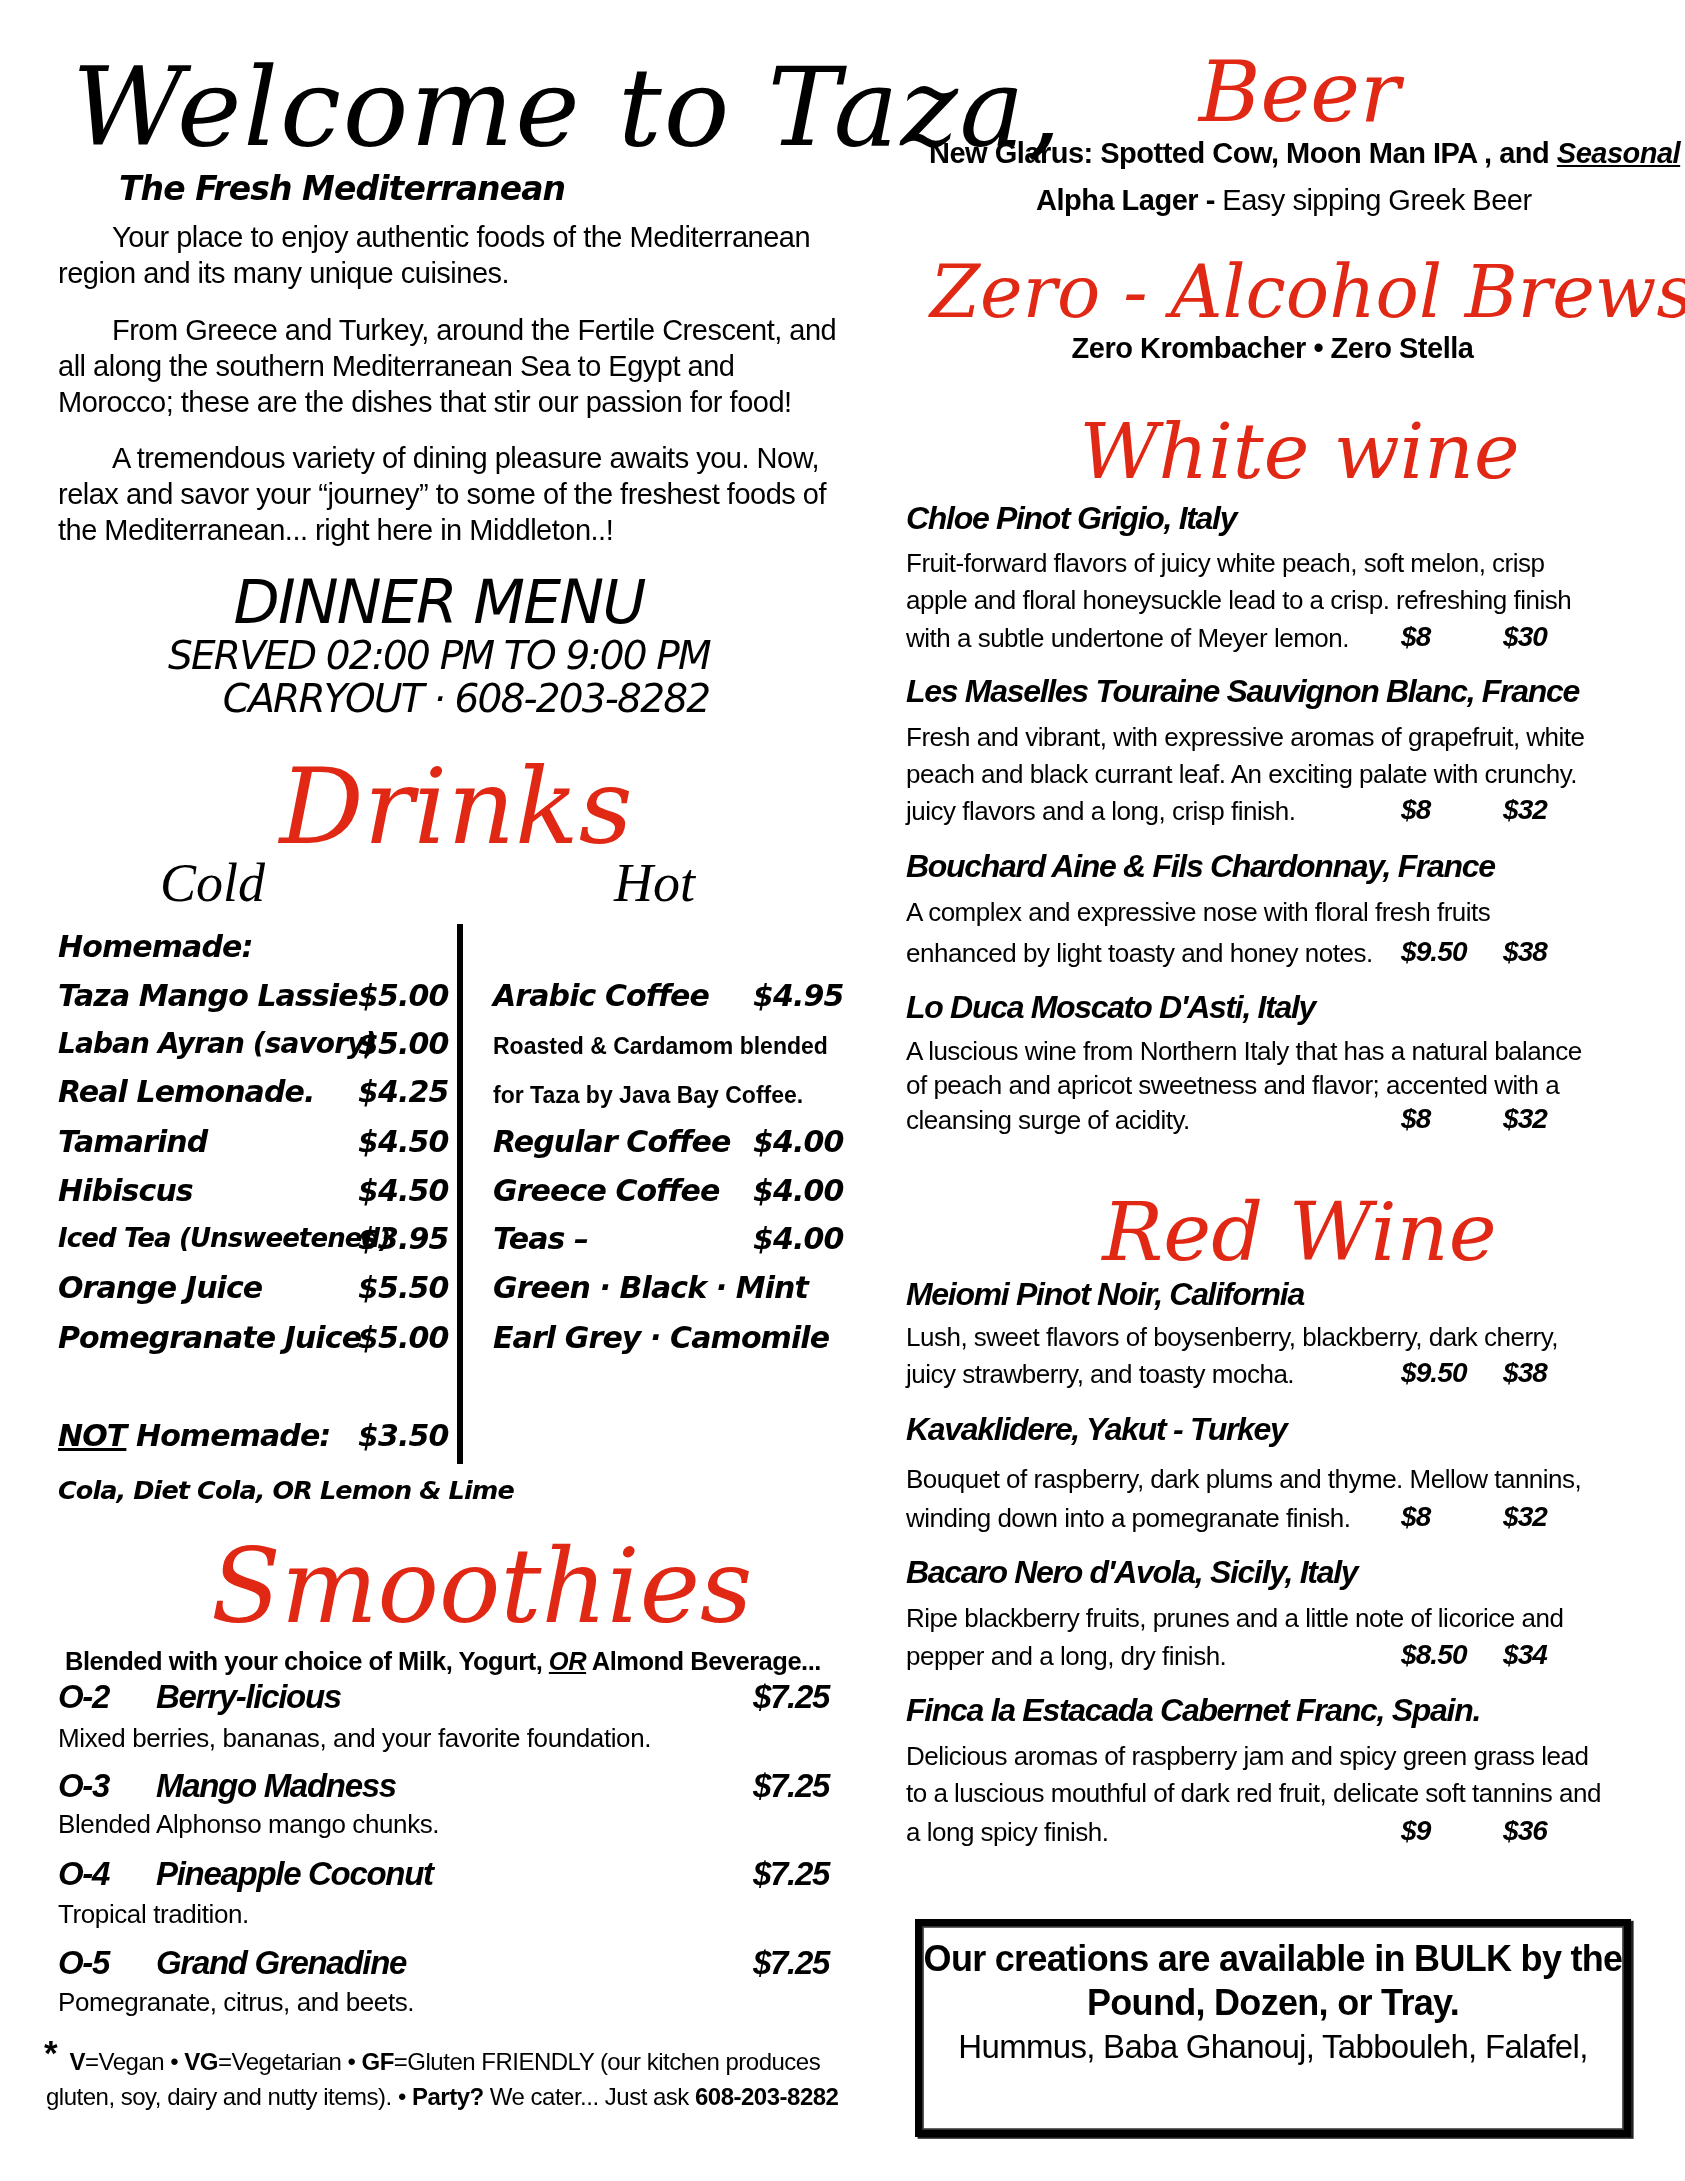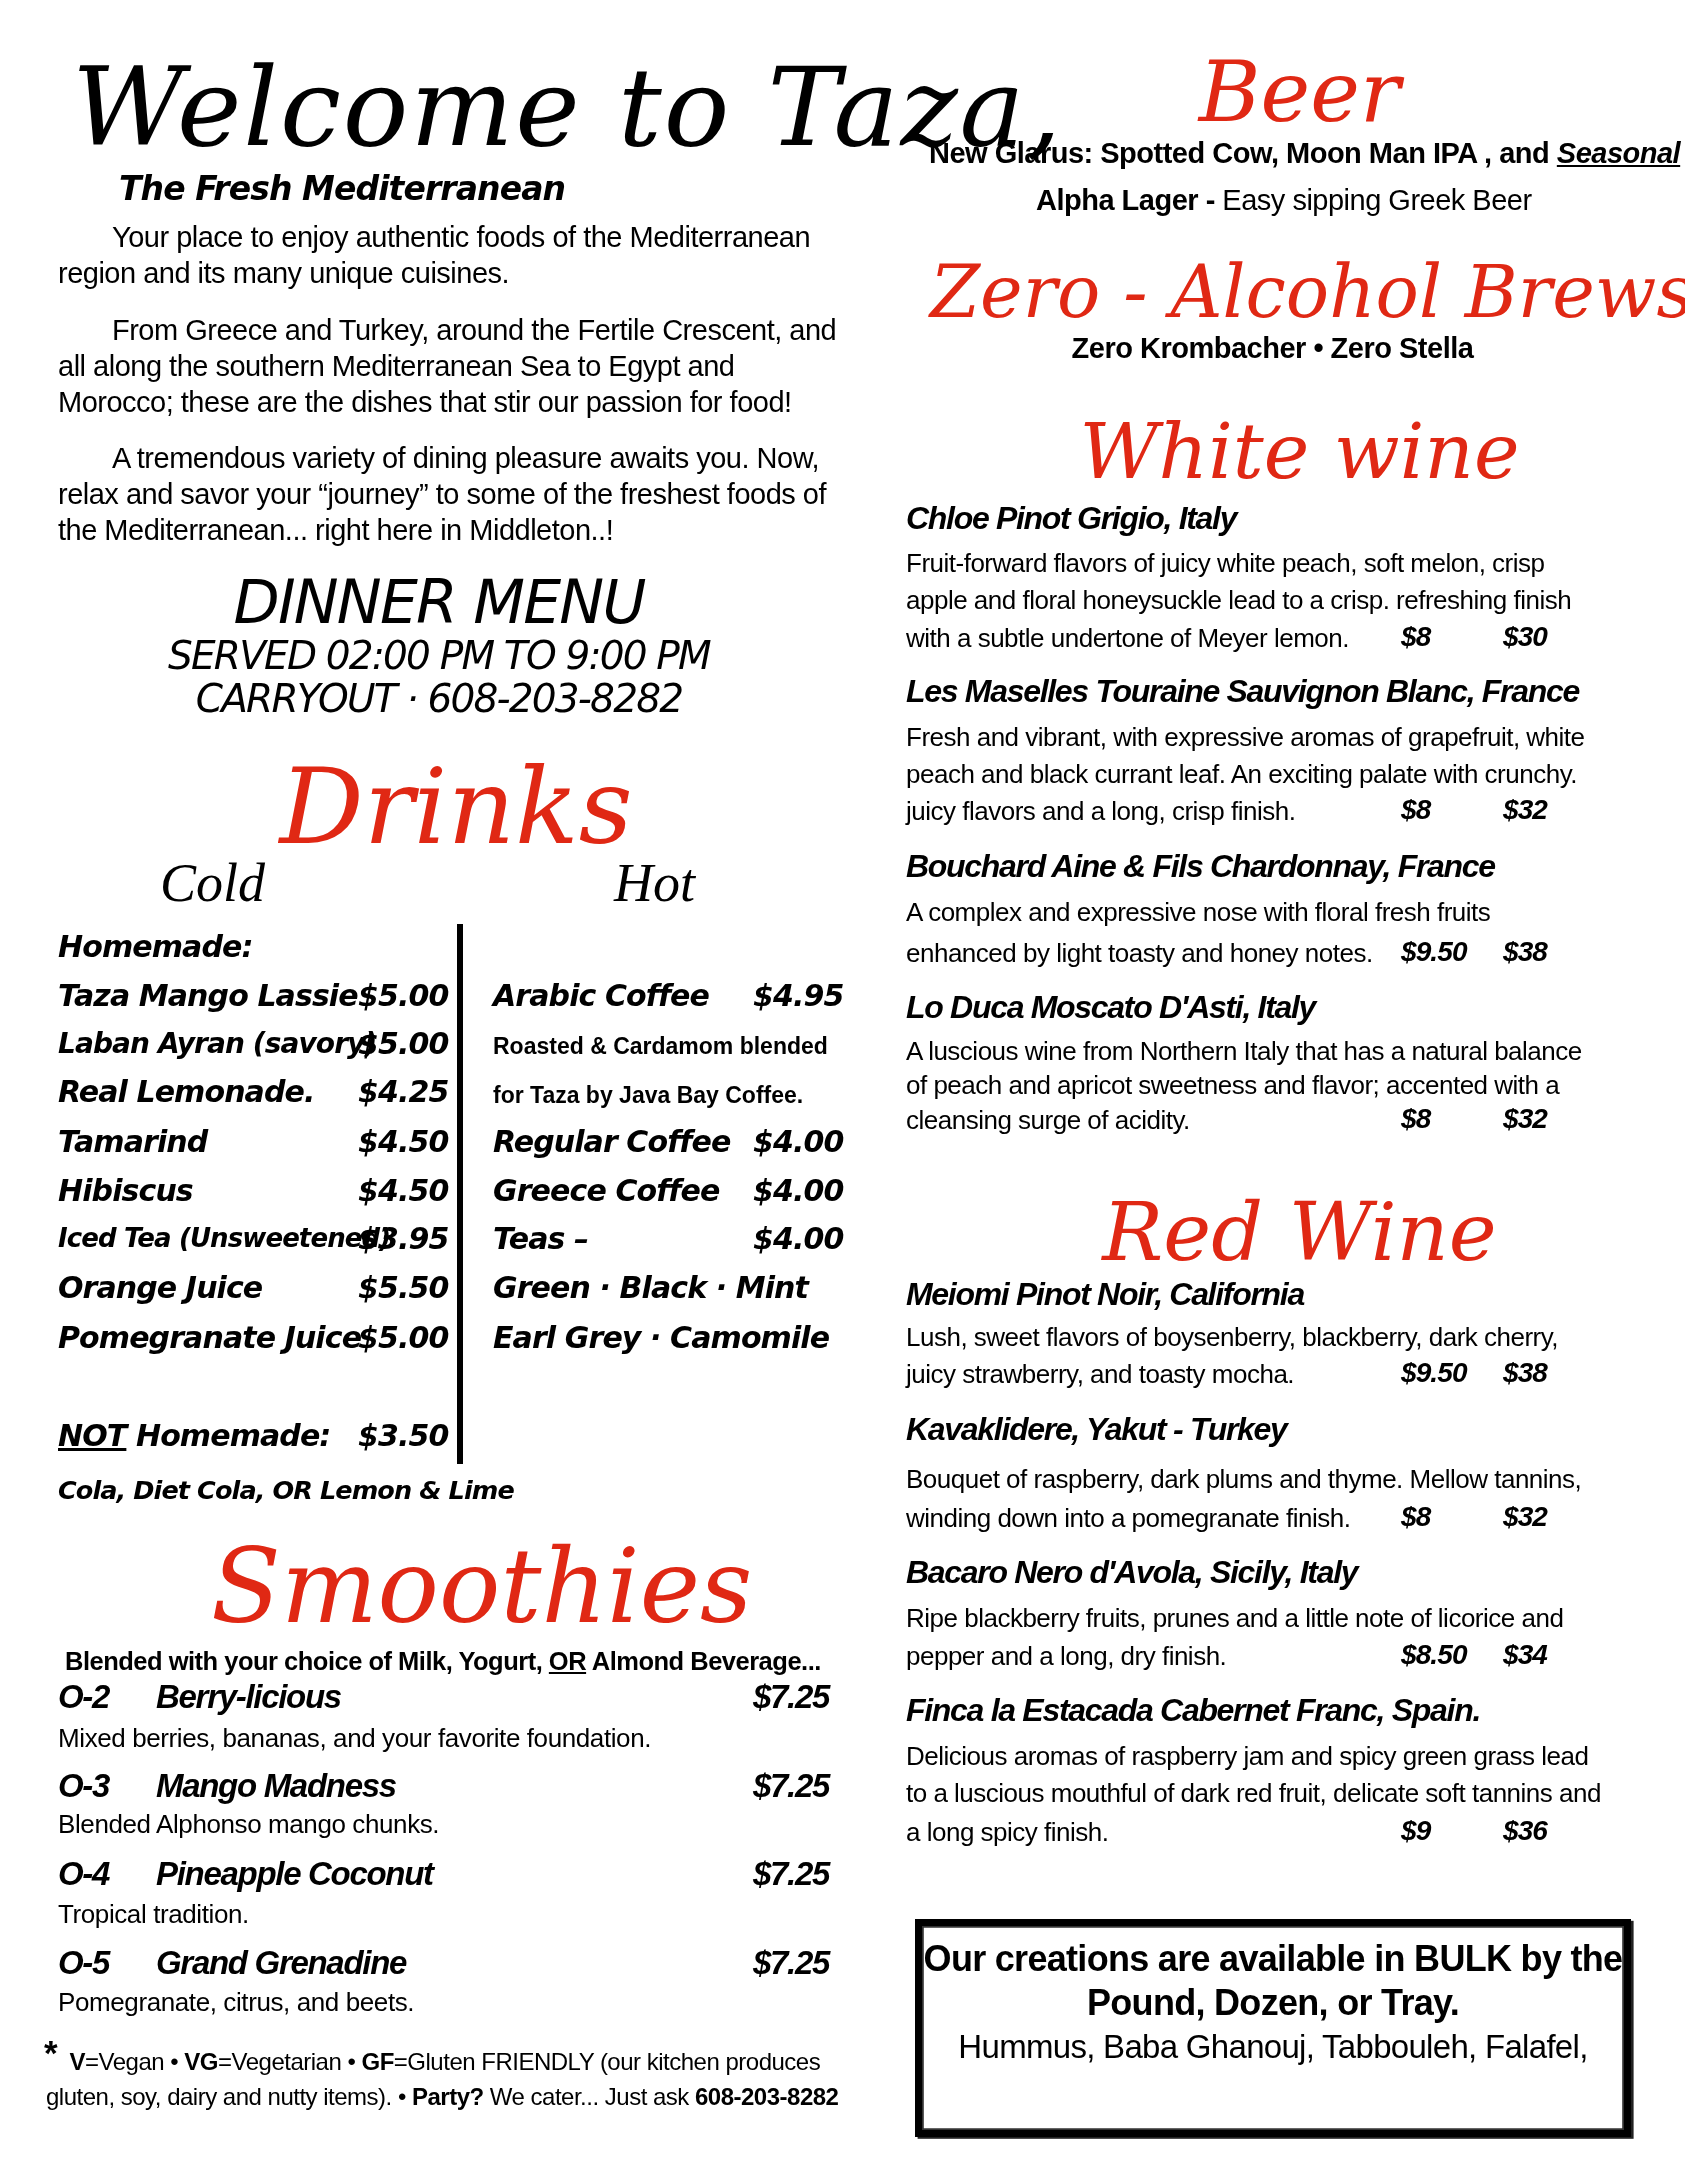--- a/index.html
+++ b/index.html
@@ -51,21 +51,21 @@
 
 <div class="abs welcome">Welcome to Taza,</div>
 <div class="abs tagline">The Fresh Mediterranean</div>
 
 <div class="abs para" style="top:219px;"><span class="indent"></span><span>Your place to enjoy authentic foods of the Mediterranean region and its many unique cuisines.</span></div>
 <div class="abs para" style="top:312px;"><span class="indent"></span><span>From Greece and Turkey, around the Fertile Crescent, and all along the southern Mediterranean Sea to Egypt and Morocco; these are the dishes that stir our passion for food!</span></div>
 <div class="abs para" style="top:440px;"><span class="indent"></span><span>A tremendous variety of dining pleasure awaits you.  Now, relax and savor your “journey” to some of the freshest foods of the Mediterranean... right here in Middleton..!</span></div>
 
 <div class="abs dinner dinner-title">DINNER MENU</div>
 <div class="abs dinner dinner-sub" style="top:634px;">SERVED 02:00 PM TO 9:00 PM</div>
-<div class="abs dinner dinner-sub" style="top:677px;">CARRYOUT · 608-203-8282</div>
+<div class="abs dinner dinner-sub" style="top:677px;margin-left:27px;">CARRYOUT · 608-203-8282</div>
 
 <div class="abs sec-title" style="left:228px; width:456px; top:746px; font-size:105px; line-height:123px;">Drinks</div>
 <div class="abs col-head" style="left:160px; top:853px;">Cold</div>
 <div class="abs col-head" style="left:614px; top:853px;">Hot</div>
 
 <div class="abs drink-row" style="left:58px; top:927px;">Homemade:</div>
 
 <div>
   <div class="abs drink-row" style="left:58px; top:976px;">Taza Mango Lassie</div>
   <div class="abs drink-price" style="left:358px; top:976px;">$5.00</div>
@@ -100,21 +100,21 @@
   <div class="abs drink-price" style="left:753px; top:1219px;">$4.00</div>
   <div class="abs drink-row" style="left:493px; top:1268px;">Green · Black · Mint</div>
   <div class="abs drink-row" style="left:493px; top:1318px;">Earl Grey · Camomile</div>
 </div>
 
 <div class="abs drink-row" style="left:58px; top:1416px;"><span class="ul">NOT</span><span> Homemade:</span></div>
 <div class="abs drink-price" style="left:358px; top:1416px;">$3.50</div>
 <div class="abs drink-row" style="left:58px; top:1471px; font-size:25.5px;">Cola, Diet Cola, OR Lemon &amp; Lime</div>
 
 <div class="abs sec-title" style="left:211px; width:492px; top:1527px; font-size:102px; line-height:119px;">Smoothies</div>
-<div class="abs sans" style="left:65px; top:1647px; font-size:25.5px; font-weight:bold; letter-spacing:-0.5px;"><span>Blended with your choice of Milk, Yogurt, </span><span class="ul" style="text-align:center;">OR</span><span> Almond Beverage...</span></div>
+<div class="abs sans" style="left:65px; top:1647px; font-size:25.5px; font-weight:bold; letter-spacing:-0.5px;"><span>Blended with your choice of Milk, Yogurt, </span><span class="ul" style="font-style:italic;text-align:center;">OR</span><span> Almond Beverage...</span></div>
 
 <div>
   <div class="abs smooth-name" style="left:58px; top:1677px;">O-2</div>
   <div class="abs smooth-name" style="left:156px; top:1677px;">Berry-licious</div>
   <div class="abs smooth-name" style="left:753px; top:1677px;">$7.25</div>
   <div class="abs smooth-desc" style="left:58px; top:1722px;">Mixed berries, bananas, and your favorite foundation.</div>
 
   <div class="abs smooth-name" style="left:58px; top:1766px;">O-3</div>
   <div class="abs smooth-name" style="left:156px; top:1766px;">Mango Madness</div>
   <div class="abs smooth-name" style="left:753px; top:1766px;">$7.25</div>

